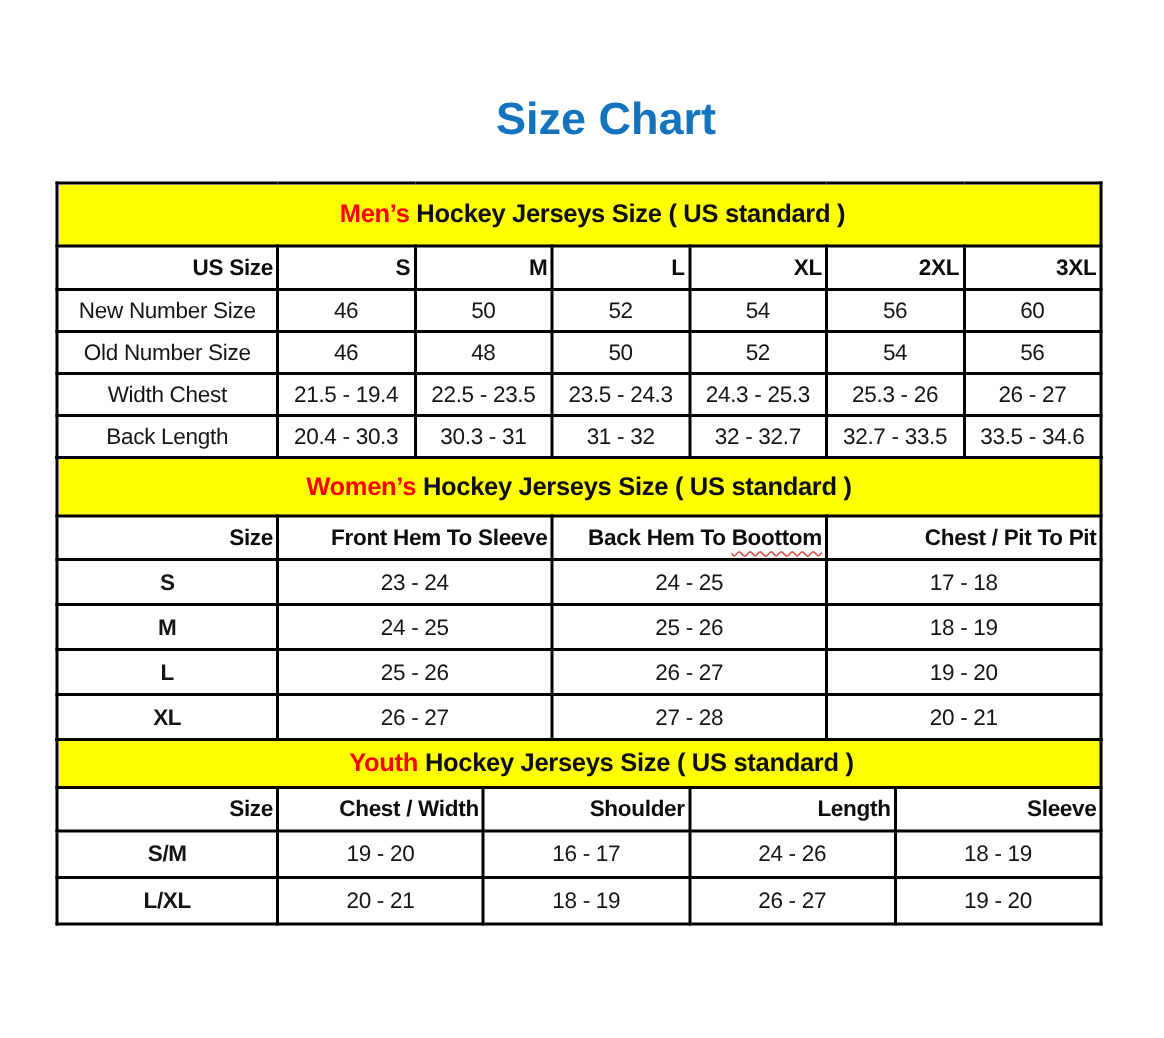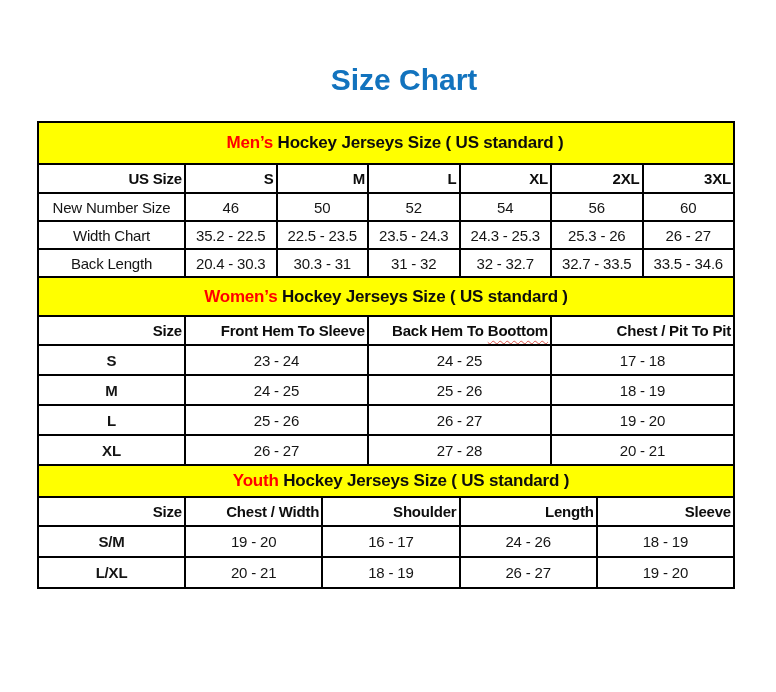--- a/index.html
+++ b/index.html
@@ -119,22 +119,31 @@
         <tr class="data">
           <td class="lbl">New Number Size</td>
           <td>46</td>
           <td>50</td>
           <td>52</td>
           <td>54</td>
           <td>56</td>
           <td>60</td>
         </tr>
         <tr class="data">
-          <td class="lbl">Width Chart</td>
-          <td>35.2 - 22.5</td>
+          <td class="lbl">Old Number Size</td>
+          <td>46</td>
+          <td>48</td>
+          <td>50</td>
+          <td>52</td>
+          <td>54</td>
+          <td>56</td>
+        </tr>
+        <tr class="data">
+          <td class="lbl">Width Chest</td>
+          <td>21.5 - 19.4</td>
           <td>22.5 - 23.5</td>
           <td>23.5 - 24.3</td>
           <td>24.3 - 25.3</td>
           <td>25.3 - 26</td>
           <td>26 - 27</td>
         </tr>
         <tr class="data">
           <td class="lbl">Back Length</td>
           <td>20.4 - 30.3</td>
           <td>30.3 - 31</td>

